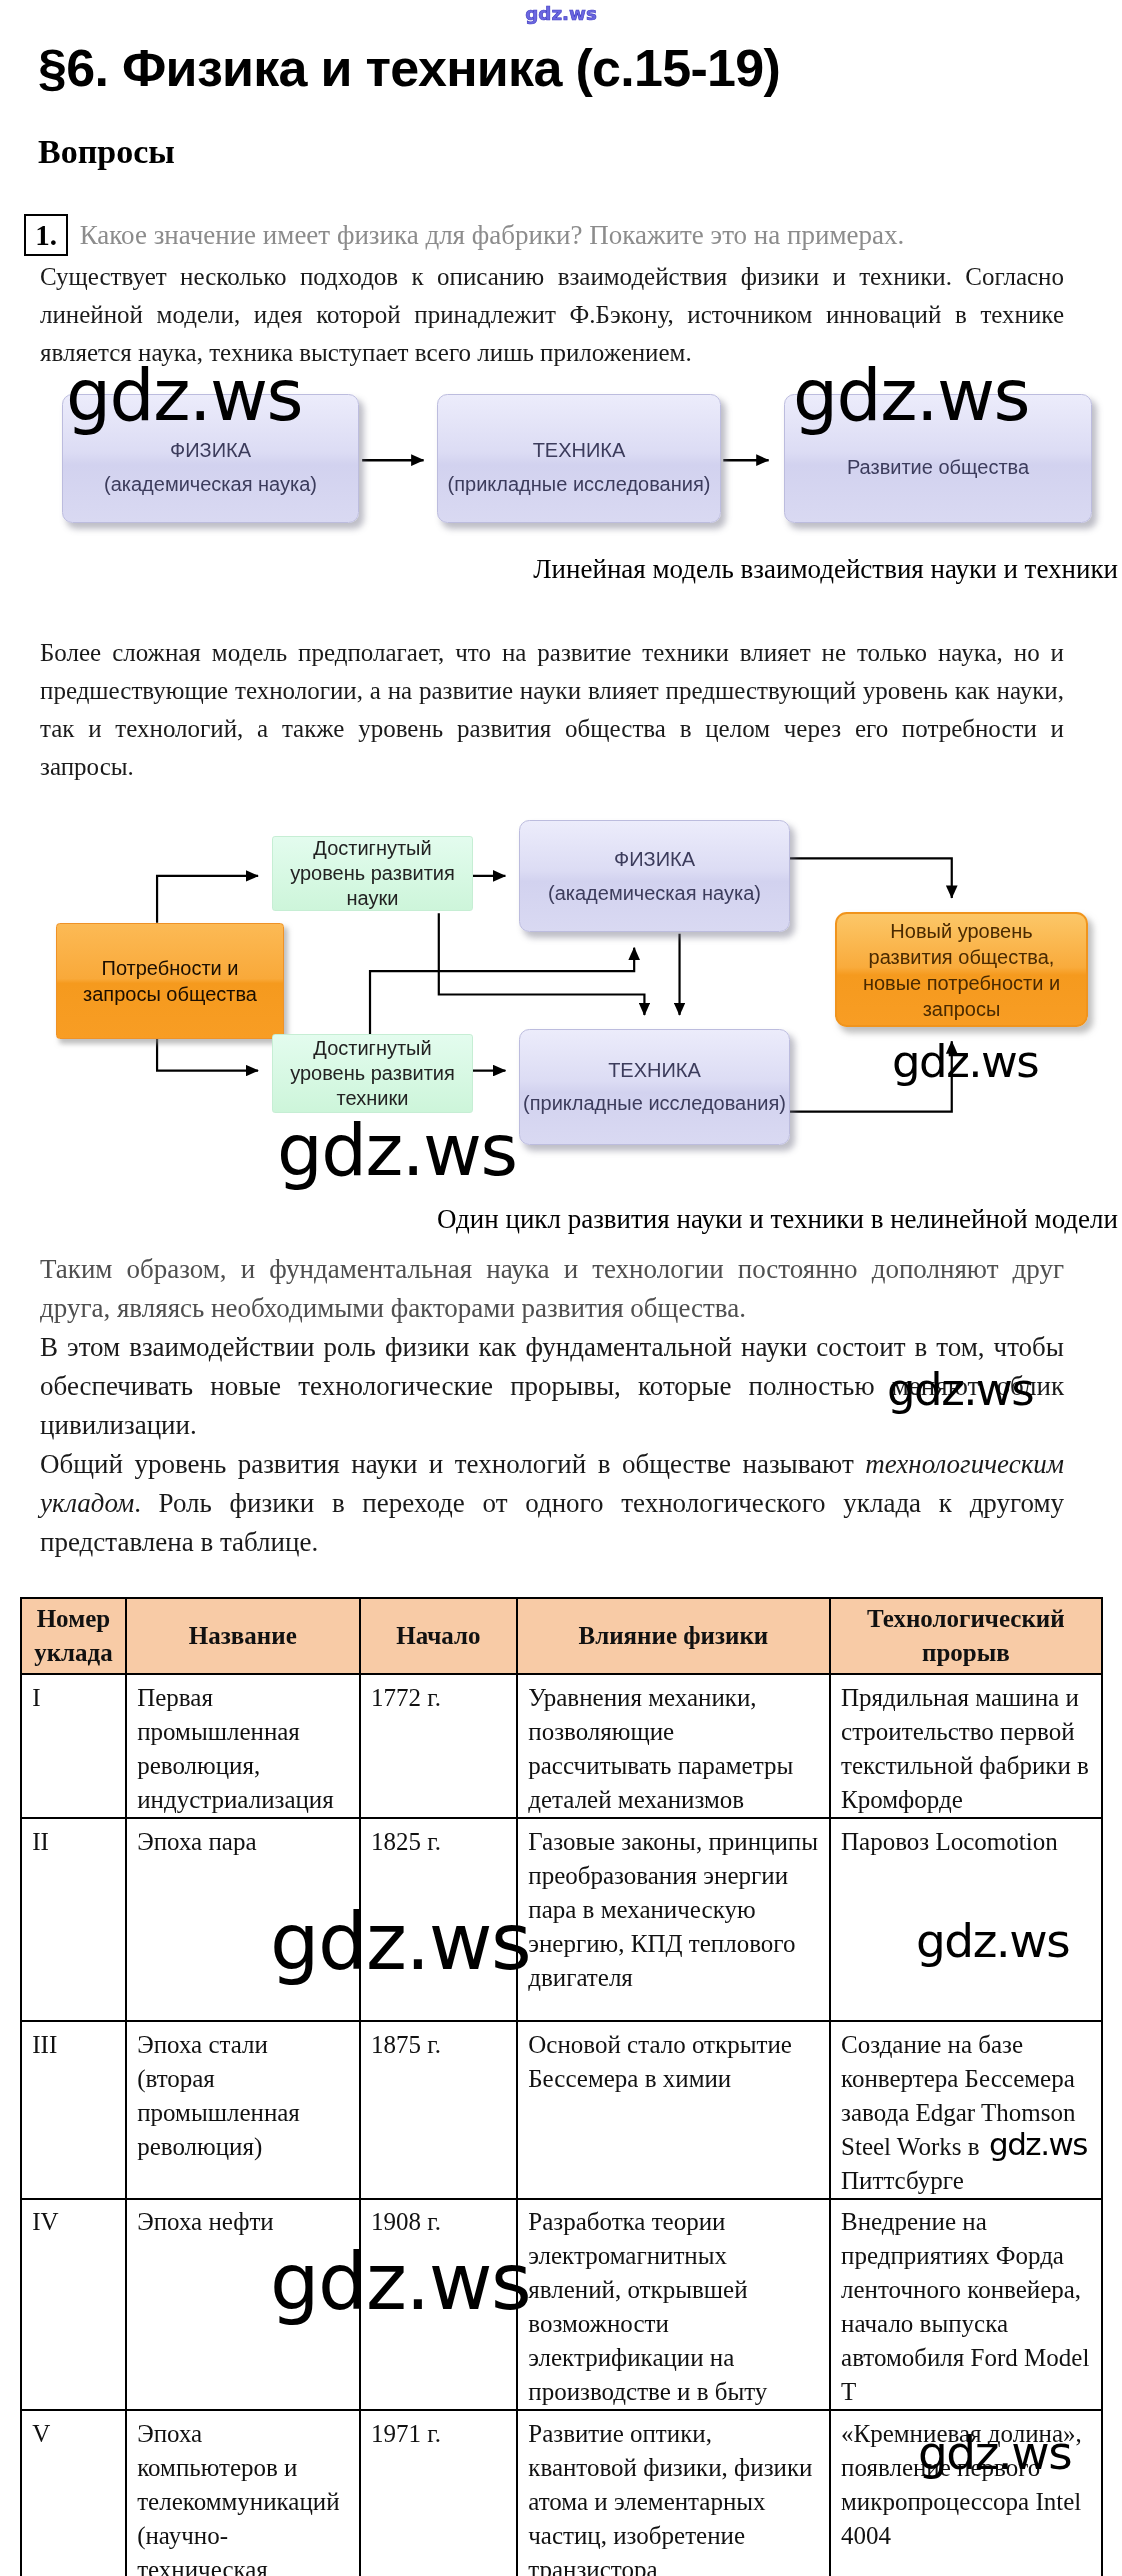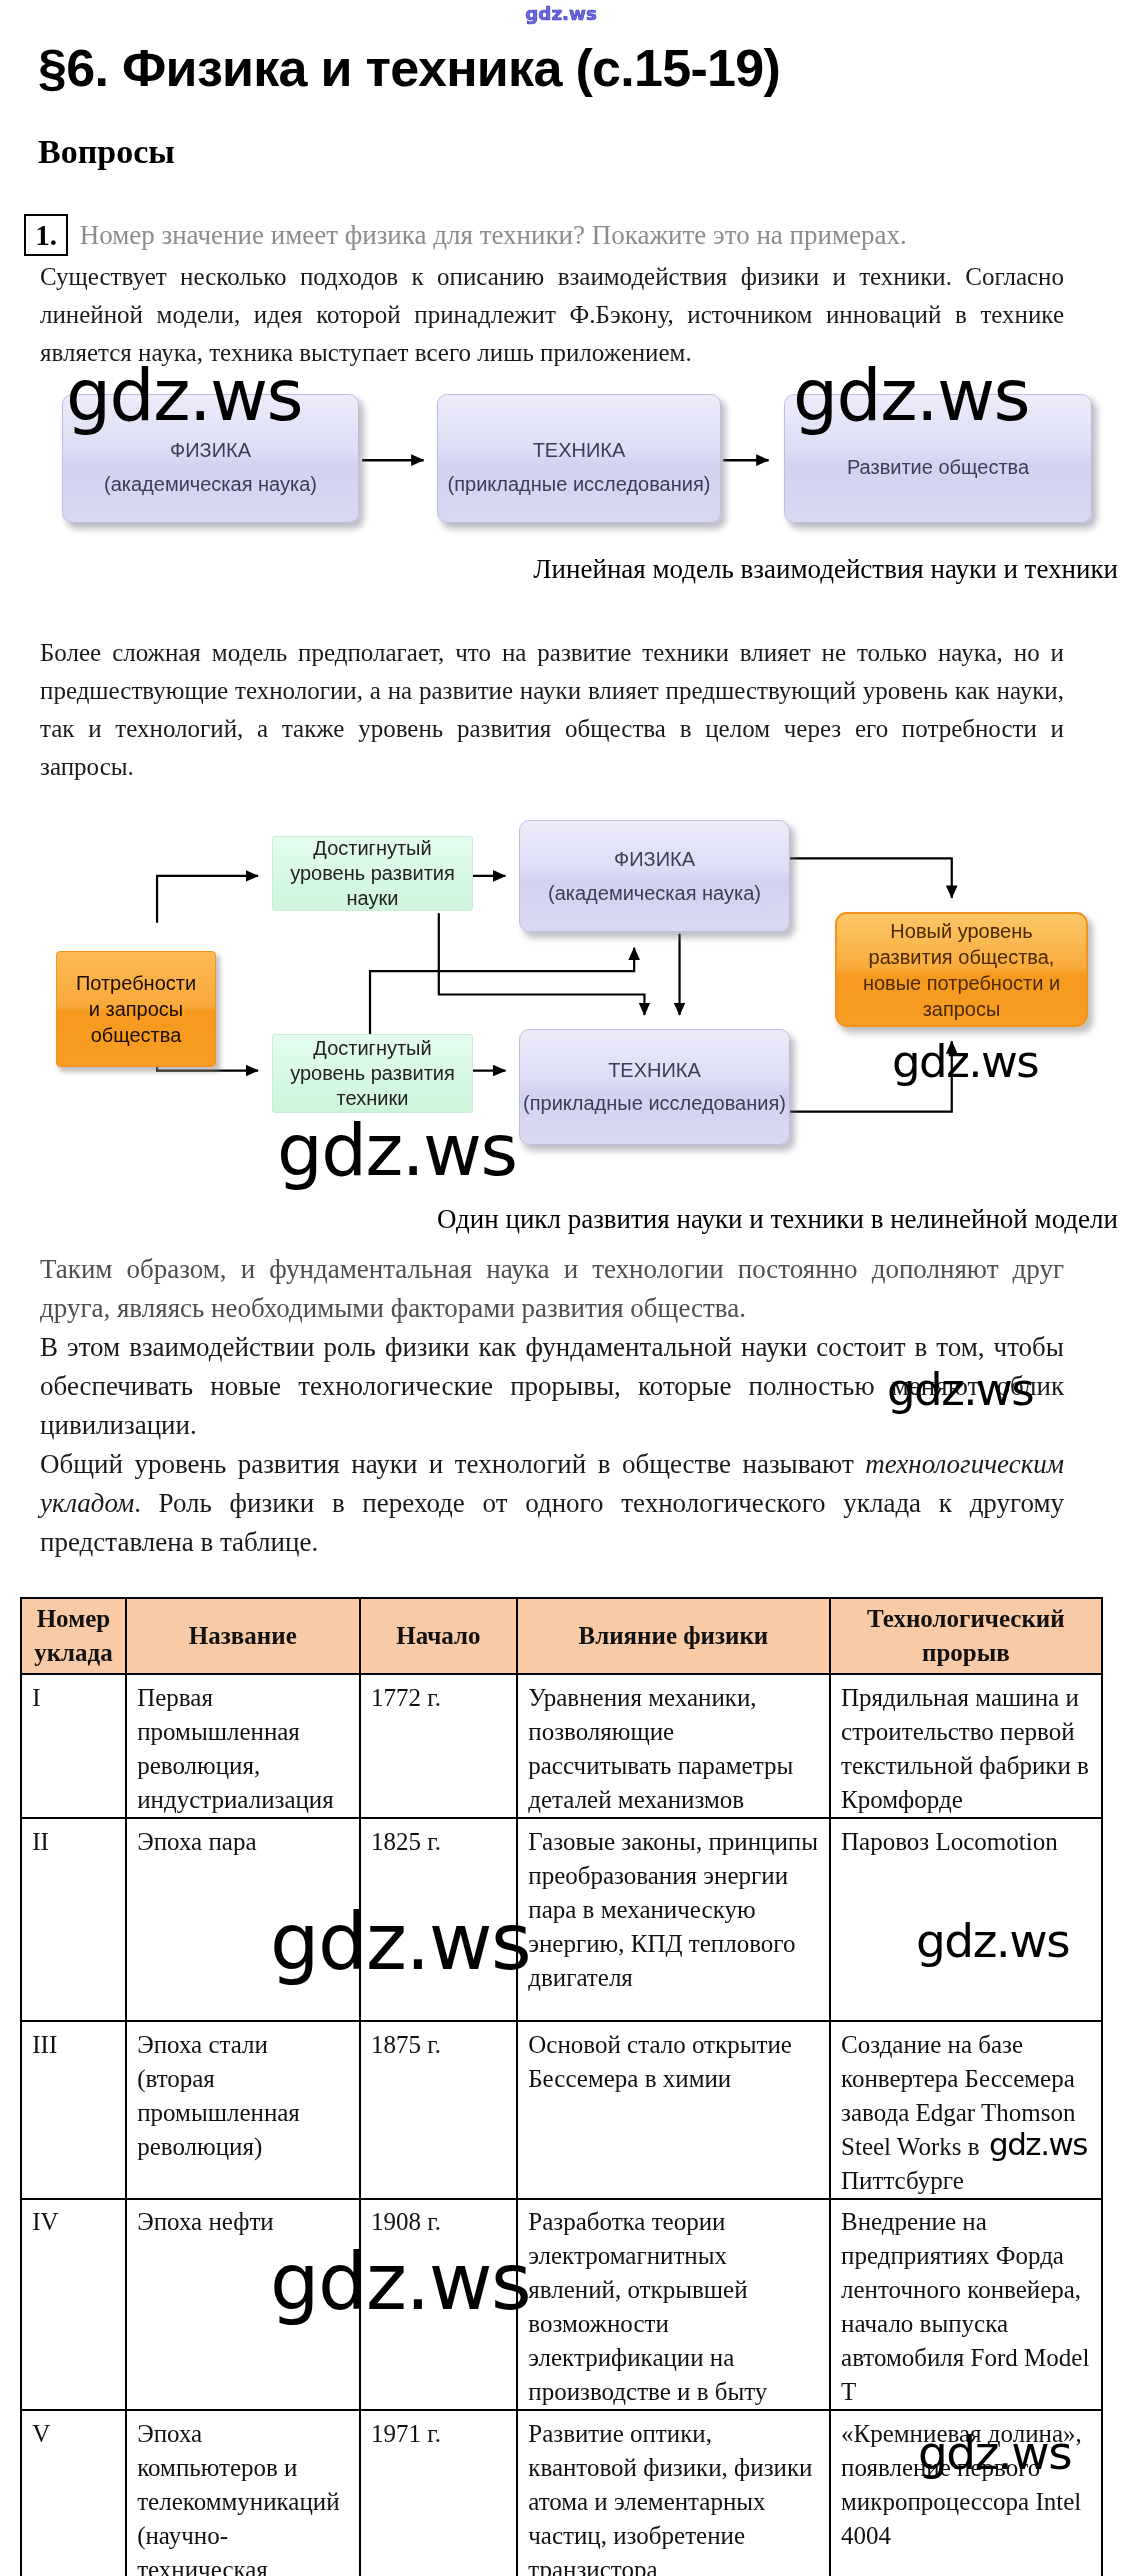--- a/index.html
+++ b/index.html
@@ -84,21 +84,21 @@
     border:2.2px solid #f0941d; border-radius:11.7px;
     box-shadow:4.4px 5.1px 5.9px rgba(140,140,140,0.55);
     color:#4a2a00; font-size:20px; line-height:26px;
   }
   .dbox .pad { padding:0 13px; }
   
   .b1 { left:62px;  top:42px; width:297px; height:129px; padding-top:17.6px; }
   .b2 { left:437px; top:42px; width:284px; height:129px; padding-top:17.6px; }
   .b3 { left:784px;top:42px; width:308px; height:129px; padding-top:17.6px; }
   
-  .needs    { left:56px;  top:110px; width:160px; height:116px;margin-top:28px; }
+  .needs    { left:56px;  top:110px; width:228px; height:116px; }
   .sci      { left:272px; top:23.4px;  width:201px; height:75px; }
   .tech     { left:272px; top:221px; width:201px; height:79px; }
   .physics  { left:519px; top:7.3px;  width:271px; height:112px; }
   .technics { left:519px; top:216px; width:271px; height:116px; }
   .newlvl   { left:835px;top:99px; width:253px; height:115px; }
   
   .uklad-table {
     position:absolute; left:20px; top:1597px; width:1083px;
     border-collapse:collapse; border:2.9px solid #000;
     font-size:25px; line-height:34px;
@@ -120,21 +120,21 @@
 
 <div class="page">
 
   <div class="wm-top">gdz.ws</div>
 
   <h1 class="title">§6. Физика и техника (с.15-19)</h1>
   <h2 class="heading">Вопросы</h2>
 
   <div class="question-row">
     <span class="qnum">1.</span>
-    <span class="qtext">Номер значение имеет физика для техники? Покажите это на примерах.</span>
+    <span class="qtext">Какое значение имеет физика для фабрики? Покажите это на примерах.</span>
   </div>
 
   <p class="body p1">Существует несколько подходов к описанию взаимодействия физики и техники. Согласно линейной модели, идея которой принадлежит Ф.Бэкону, источником инноваций в технике является наука, техника выступает всего лишь приложением.</p>
 
   <div class="diagram d1">
     <svg width="1122" height="212" viewBox="0 0 1532 290">
       <defs>
         <marker id="ah" markerUnits="userSpaceOnUse" markerWidth="18" markerHeight="16" refX="17" refY="8" orient="auto">
           <path d="M0,0 L18,8 L0,16 Z" fill="#000"></path>
         </marker>

